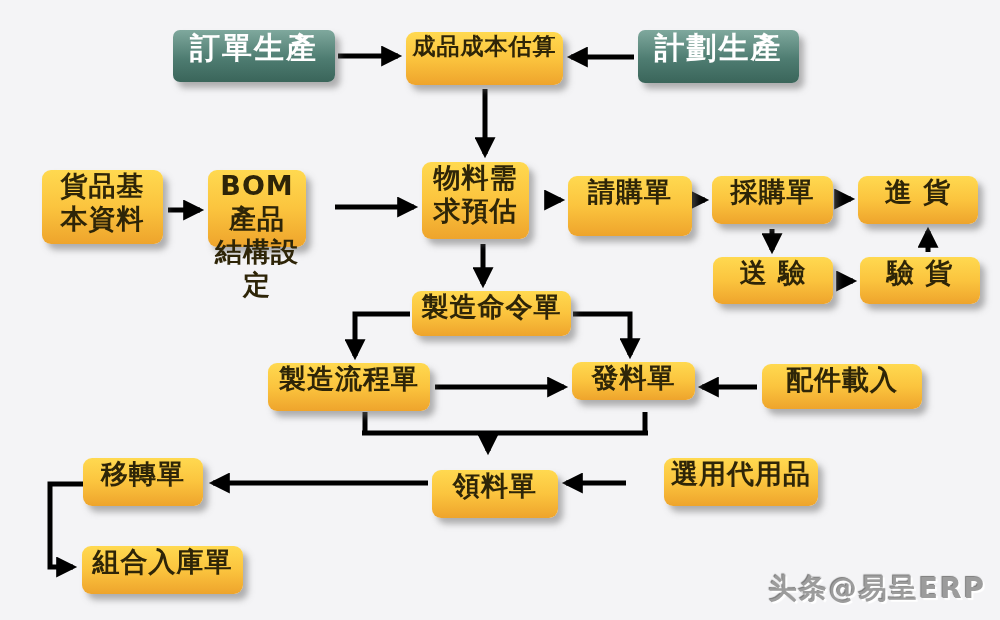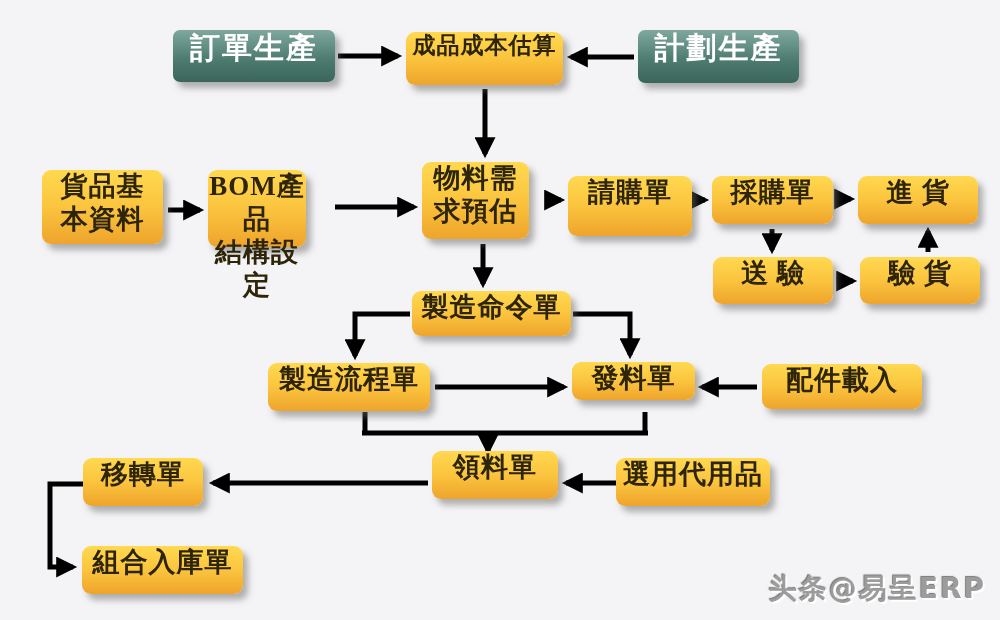--- a/index.html
+++ b/index.html
@@ -20,21 +20,20 @@
     line-height:1.22;
     letter-spacing:1px;
     cursor:default;
     user-select:none;
   }
   .node.yellow{
     background:linear-gradient(180deg,#ffd950 0%,#fbc43e 50%,#eea42c 100%);
     color:#2e2508;
     font-size:27px;
     font-weight:600;
-    font-family:Liberation Serif, serif;
   }
   .node.yellow.small{font-size:23px;}
   .node.teal{
     background:linear-gradient(180deg,#7fa89d 0%,#4e7c71 55%,#3a655a 100%);
     color:#ffffff;
     font-size:30px;
     font-weight:bold;
     letter-spacing:2px;
     border-radius:7px;
   }
@@ -140,25 +139,25 @@
   </div>
 
   <div class="node yellow" style="left:572px;top:362px;width:123px;height:38px">
     <span>發料單</span>
   </div>
 
   <div class="node yellow" style="left:762px;top:364px;width:160px;height:45px">
     <span>配件載入</span>
   </div>
 
-  <div class="node yellow" style="left:432px;top:451px;width:126px;height:48px">
+  <div class="node yellow" style="left:432px;top:470px;width:126px;height:48px">
     <span>領料單</span>
   </div>
 
-  <div class="node yellow" style="left:616px;top:458px;width:154px;height:48px">
+  <div class="node yellow" style="left:664px;top:458px;width:154px;height:48px">
     <span>選用代用品</span>
   </div>
 
   <div class="node yellow" style="left:83px;top:458px;width:120px;height:48px">
     <span>移轉單</span>
   </div>
 
   <div class="node yellow" style="left:82px;top:546px;width:161px;height:48px">
     <span>組合入庫單</span>
   </div>

